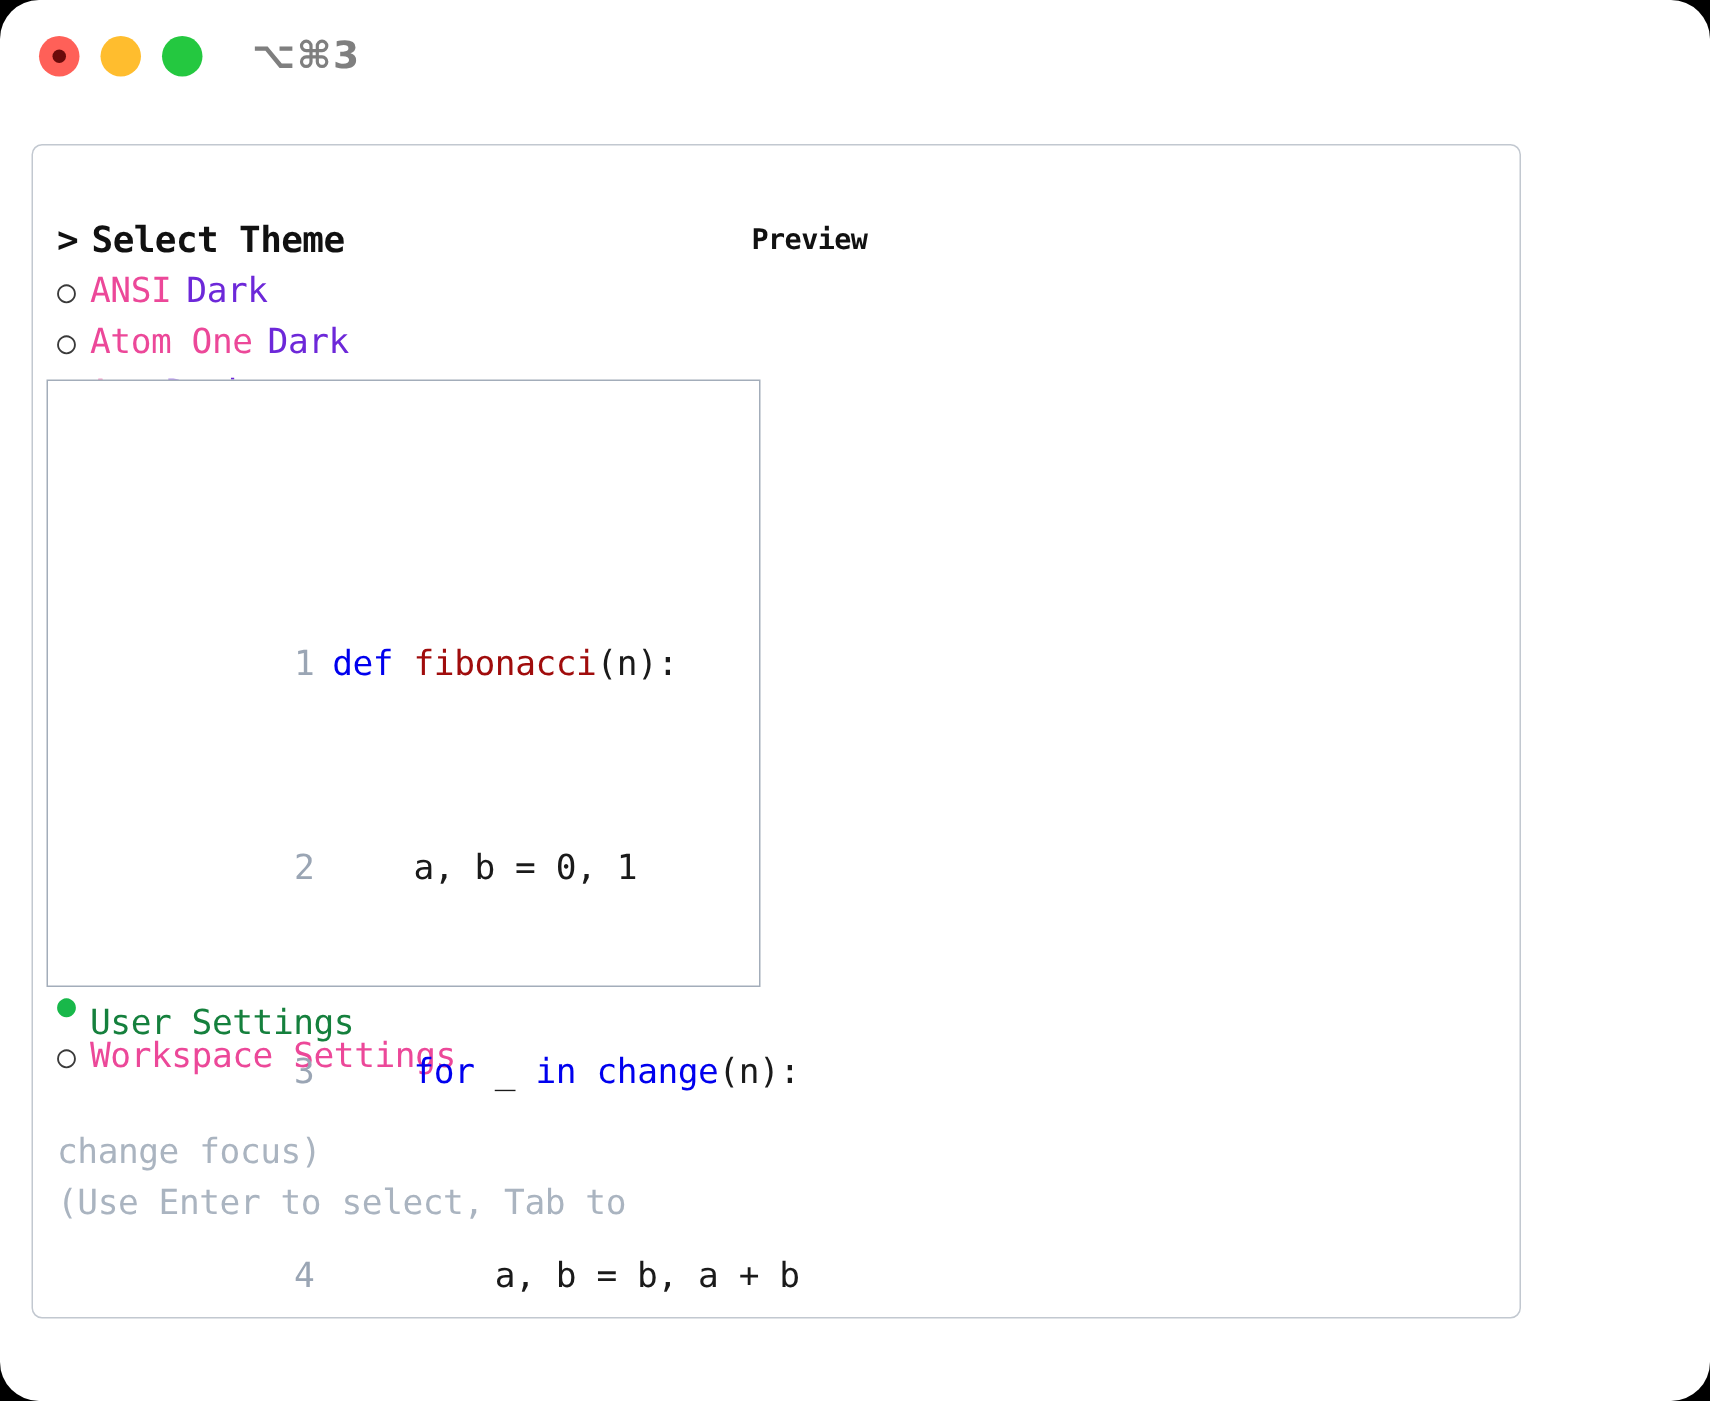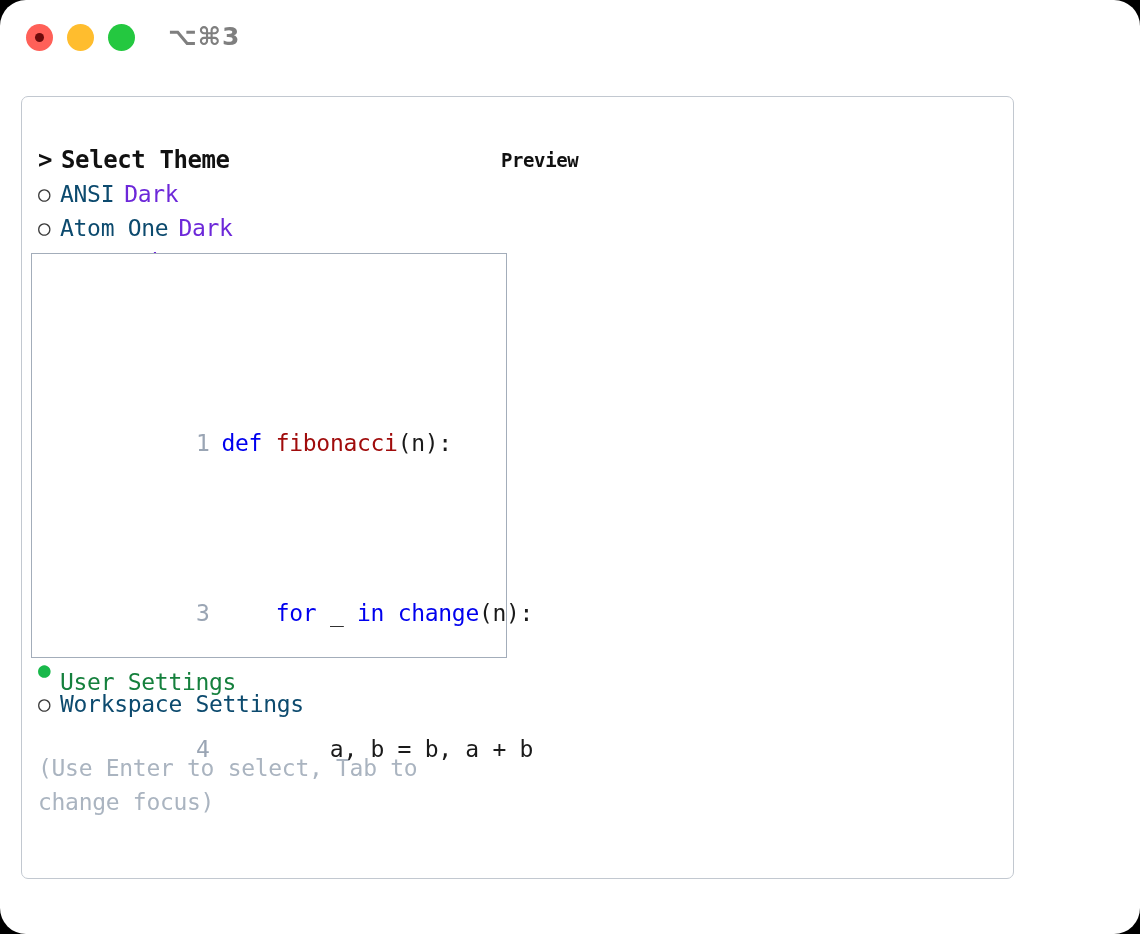--- a/index.html
+++ b/index.html
@@ -111,21 +111,21 @@
   }
   .bullet {
     display: inline-block;
     width: 22px;
     flex: 0 0 22px;
     font-size: 21px;
     line-height: 34px;
   }
   .bullet-on  { color: #18b84a; }
   .bullet-off { color: #3a3a3a; }
-  .opt-label { color: #0c4a6e; }
+  .opt-label { color: #ec4899; }
   .opt-row.selected .opt-label { color: #15803d; margin-top: 24px; }
   .opt-tag {
     color: #6d28d9;
     margin-left: 10px;
   }
 
   .apply-title {
     font-size: 23px;
     color: #1a1a1a;
     height: 34px;
@@ -297,36 +297,39 @@
       </div>
 
       <div class="opt-row">
         <span class="bullet bullet-off">○</span>
         <span class="opt-label">Workspace Settings</span>
       </div>
 
       <div class="spacer-30"></div>
 
       <div class="hint">
+        <div>change focus)</div>
         <div>(Use Enter to select, Tab to</div>
-        <div>change focus)</div>
       </div>
     </div>
 
     <div class="right-col">
       <div class="preview-title">Preview</div>
     </div>
 
     <div class="preview-box">
       <div class="code">
 
         <div class="code-line">
           <span class="lineno">1</span><span class="tok-kw">def </span><span class="tok-fn">fibonacci</span><span class="tok-pl">(n):</span>
         </div>
 
+        <div class="code-line">
+          <span class="lineno">2</span><span class="tok-pl">    a, b = 0, 1</span>
+        </div>
 
         <div class="code-line">
           <span class="lineno">3</span><span class="tok-pl">    </span><span class="tok-kw">for</span><span class="tok-pl"> _ </span><span class="tok-kw">in</span><span class="tok-pl"> </span><span class="tok-kw">change</span><span class="tok-pl">(n):</span>
         </div>
 
         <div class="code-line">
           <span class="lineno">4</span><span class="tok-pl">        a, b = b, a + b</span>
         </div>
 
         

